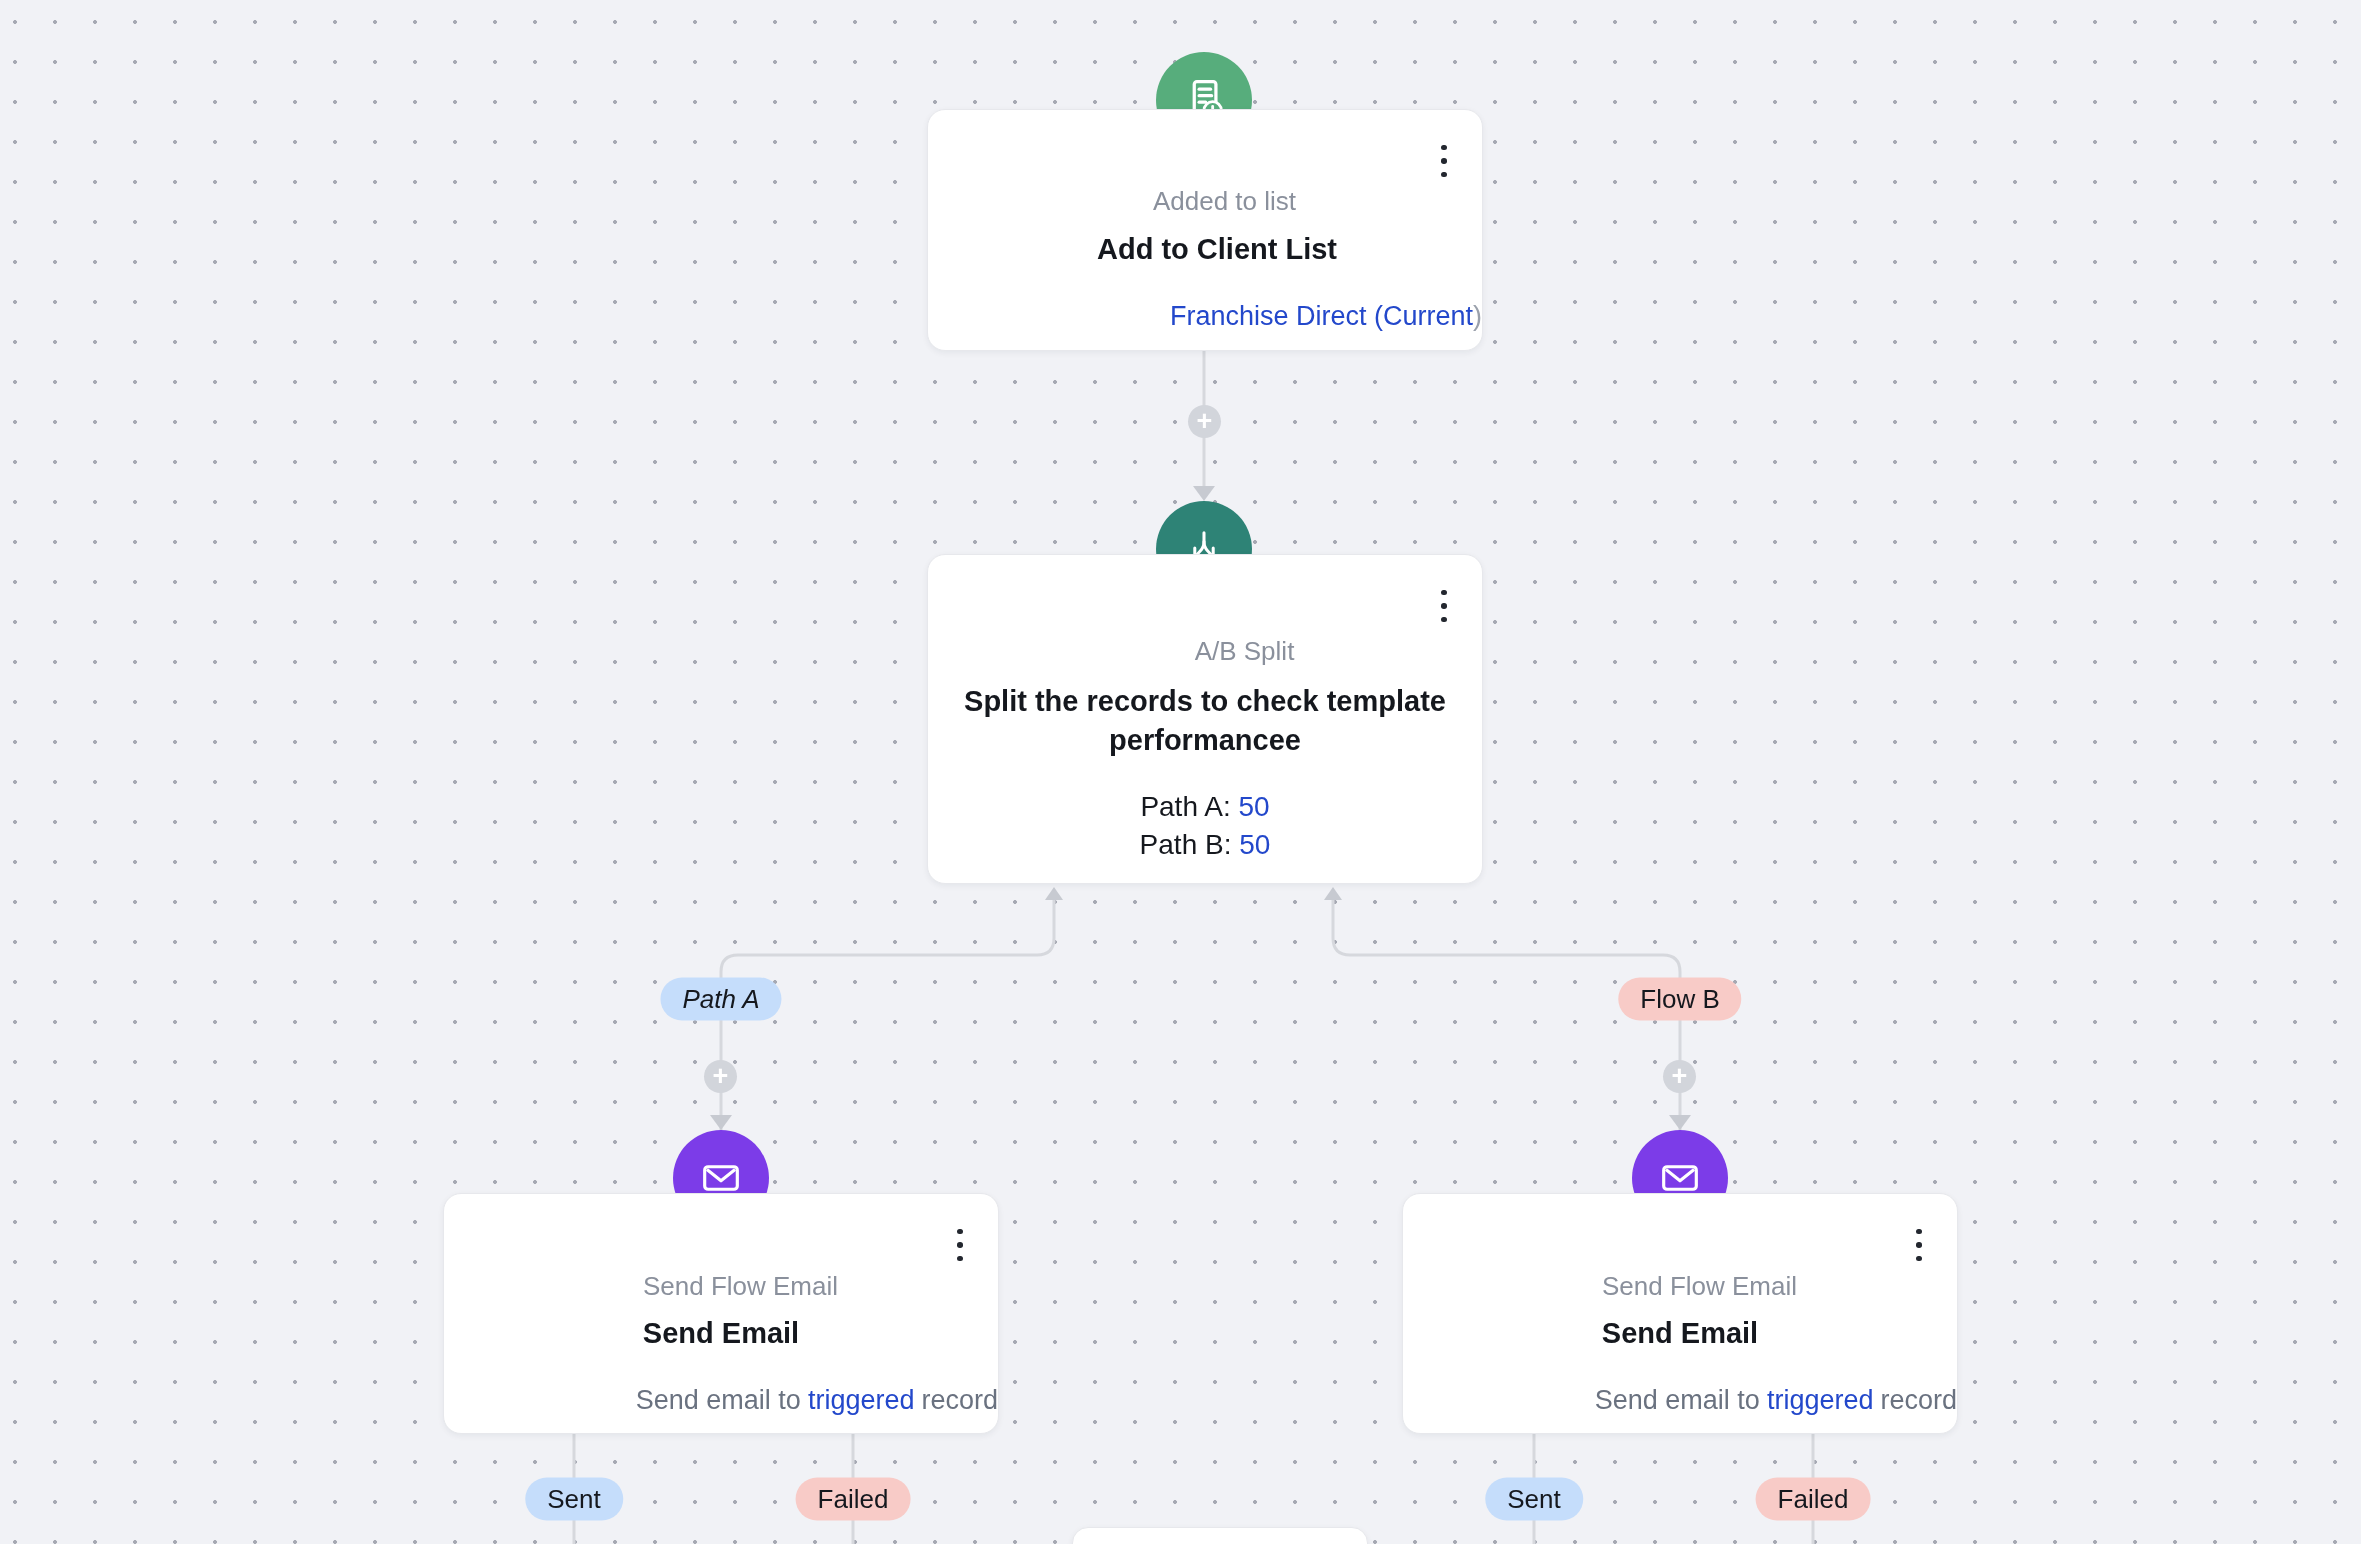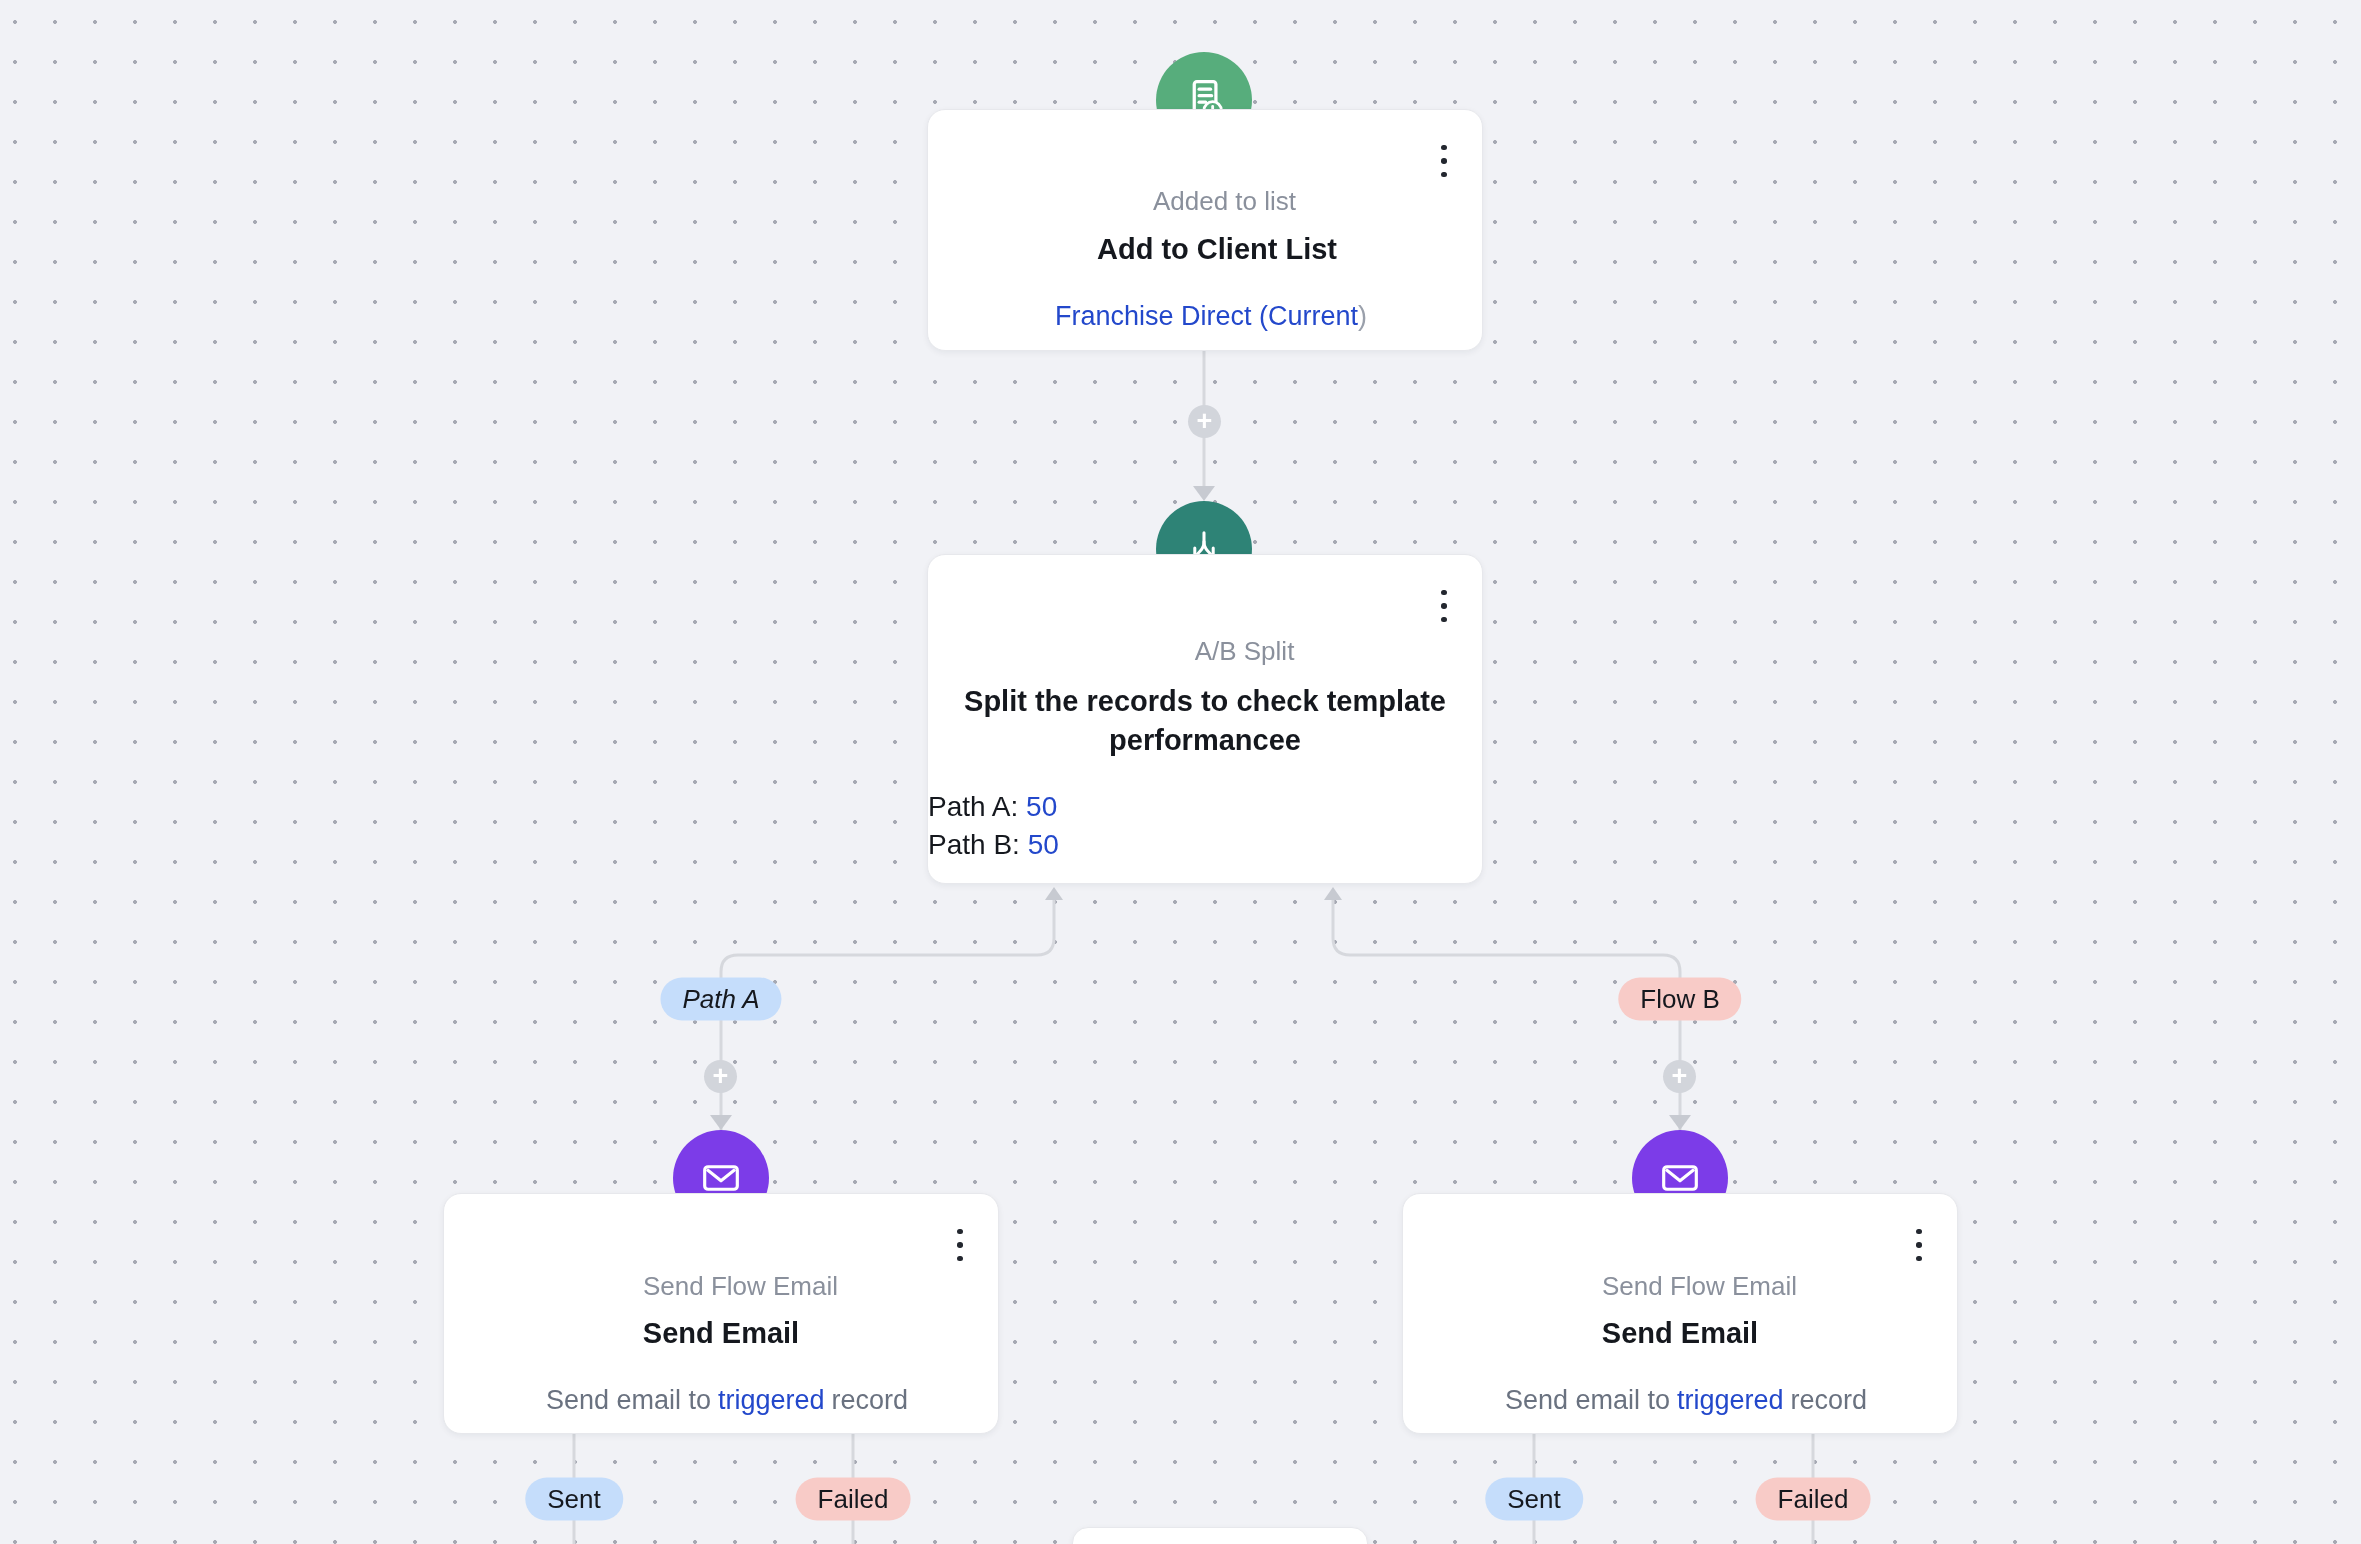--- a/index.html
+++ b/index.html
@@ -13,21 +13,21 @@
   svg.connectors{position:absolute;left:0;top:0;width:2361px;height:1544px;pointer-events:none;}
   svg.connectors path{fill:none;stroke:#d6d8dd;stroke-width:3px;}
   svg.connectors polygon{fill:#c7cad1;stroke:none;}
 
   .card{
     position:absolute;background:#ffffff;border:1px solid #e7e8ec;border-radius:18px;
     box-shadow:0 2px 6px rgba(25,30,50,0.06);
   }
   .card .type-label{position:absolute;left:0;right:0;text-align:center;font-size:26px;color:#8a909c;padding-left:39px;}
   .card .title{position:absolute;left:0;right:0;text-align:center;font-size:29px;font-weight:700;color:#15181e;}
-  .card .sub{position:absolute;left:12px;right:0;text-align:center;font-size:27px;color:#6a7280;}
+  .card .sub{position:absolute;left:12px;right:0;text-align:right;font-size:27px;color:#6a7280;}
   .blue{color:#2348cb;}
   .gray{color:#9aa0ab;}
 
   .node-icon{
     position:absolute;width:96px;height:96px;border-radius:50%;
     display:flex;align-items:center;justify-content:center;
   }
   .icon-green{background:#57ad7c;}
   .icon-teal{background:#2e8376;}
   .icon-purple{background:#7c3ce8;}
@@ -43,21 +43,21 @@
   }
 
   .pill{
     position:absolute;transform:translate(-50%,-50%);
     padding:6px 22px;border-radius:999px;font-size:26px;color:#15181e;white-space:nowrap;
   }
   .pill-blue{background:#c5ddfb;}
   .pill-red{background:#f8cbc7;}
 
   .split-title{top:127px;line-height:39px;max-width:530px;margin:0 auto;}
-  .split-paths{position:absolute;left:0;right:0;top:233px;
+  .split-paths{position:absolute;left:0;right:0;top:233px;text-align:center;
     font-size:28px;color:#15181e;line-height:38px;}
 
   .desc-highlight{margin:6px 7px;}
 
   .sliver-card{
     position:absolute;left:1072px;top:1527px;width:296px;height:40px;
     background:#ffffff;border:1px solid #e7e8ec;border-radius:16px 16px 0 0;
     box-shadow:0 2px 6px rgba(25,30,50,0.06);
   }
 </style>

